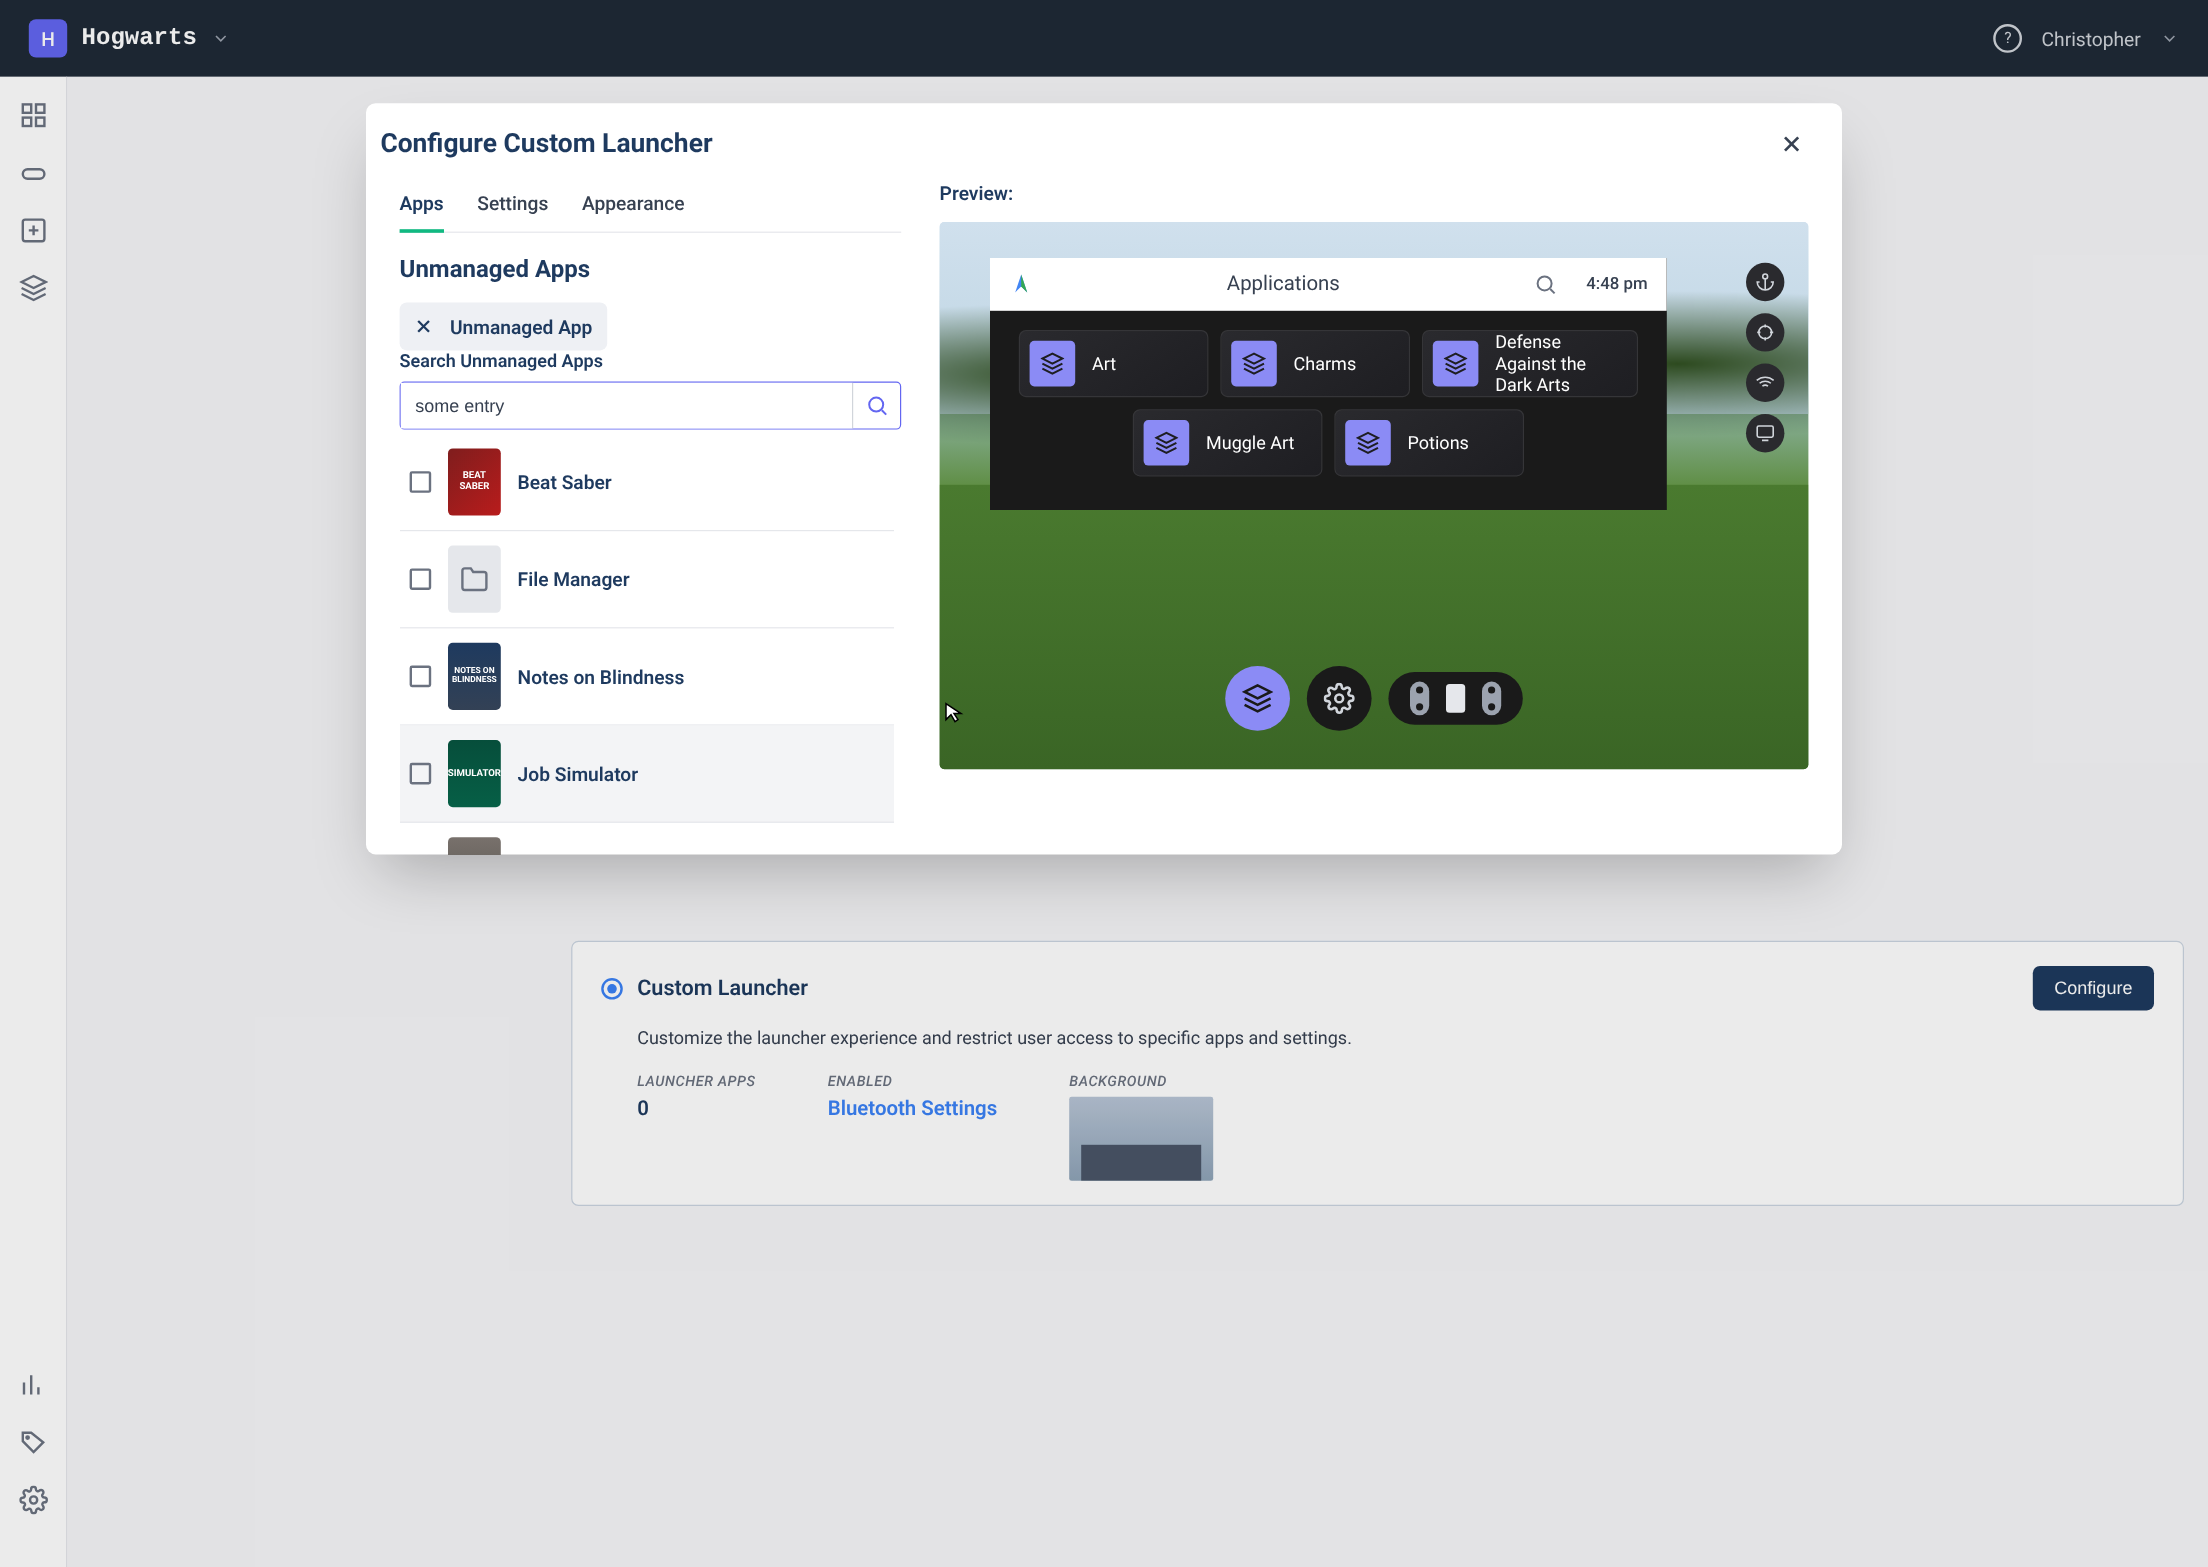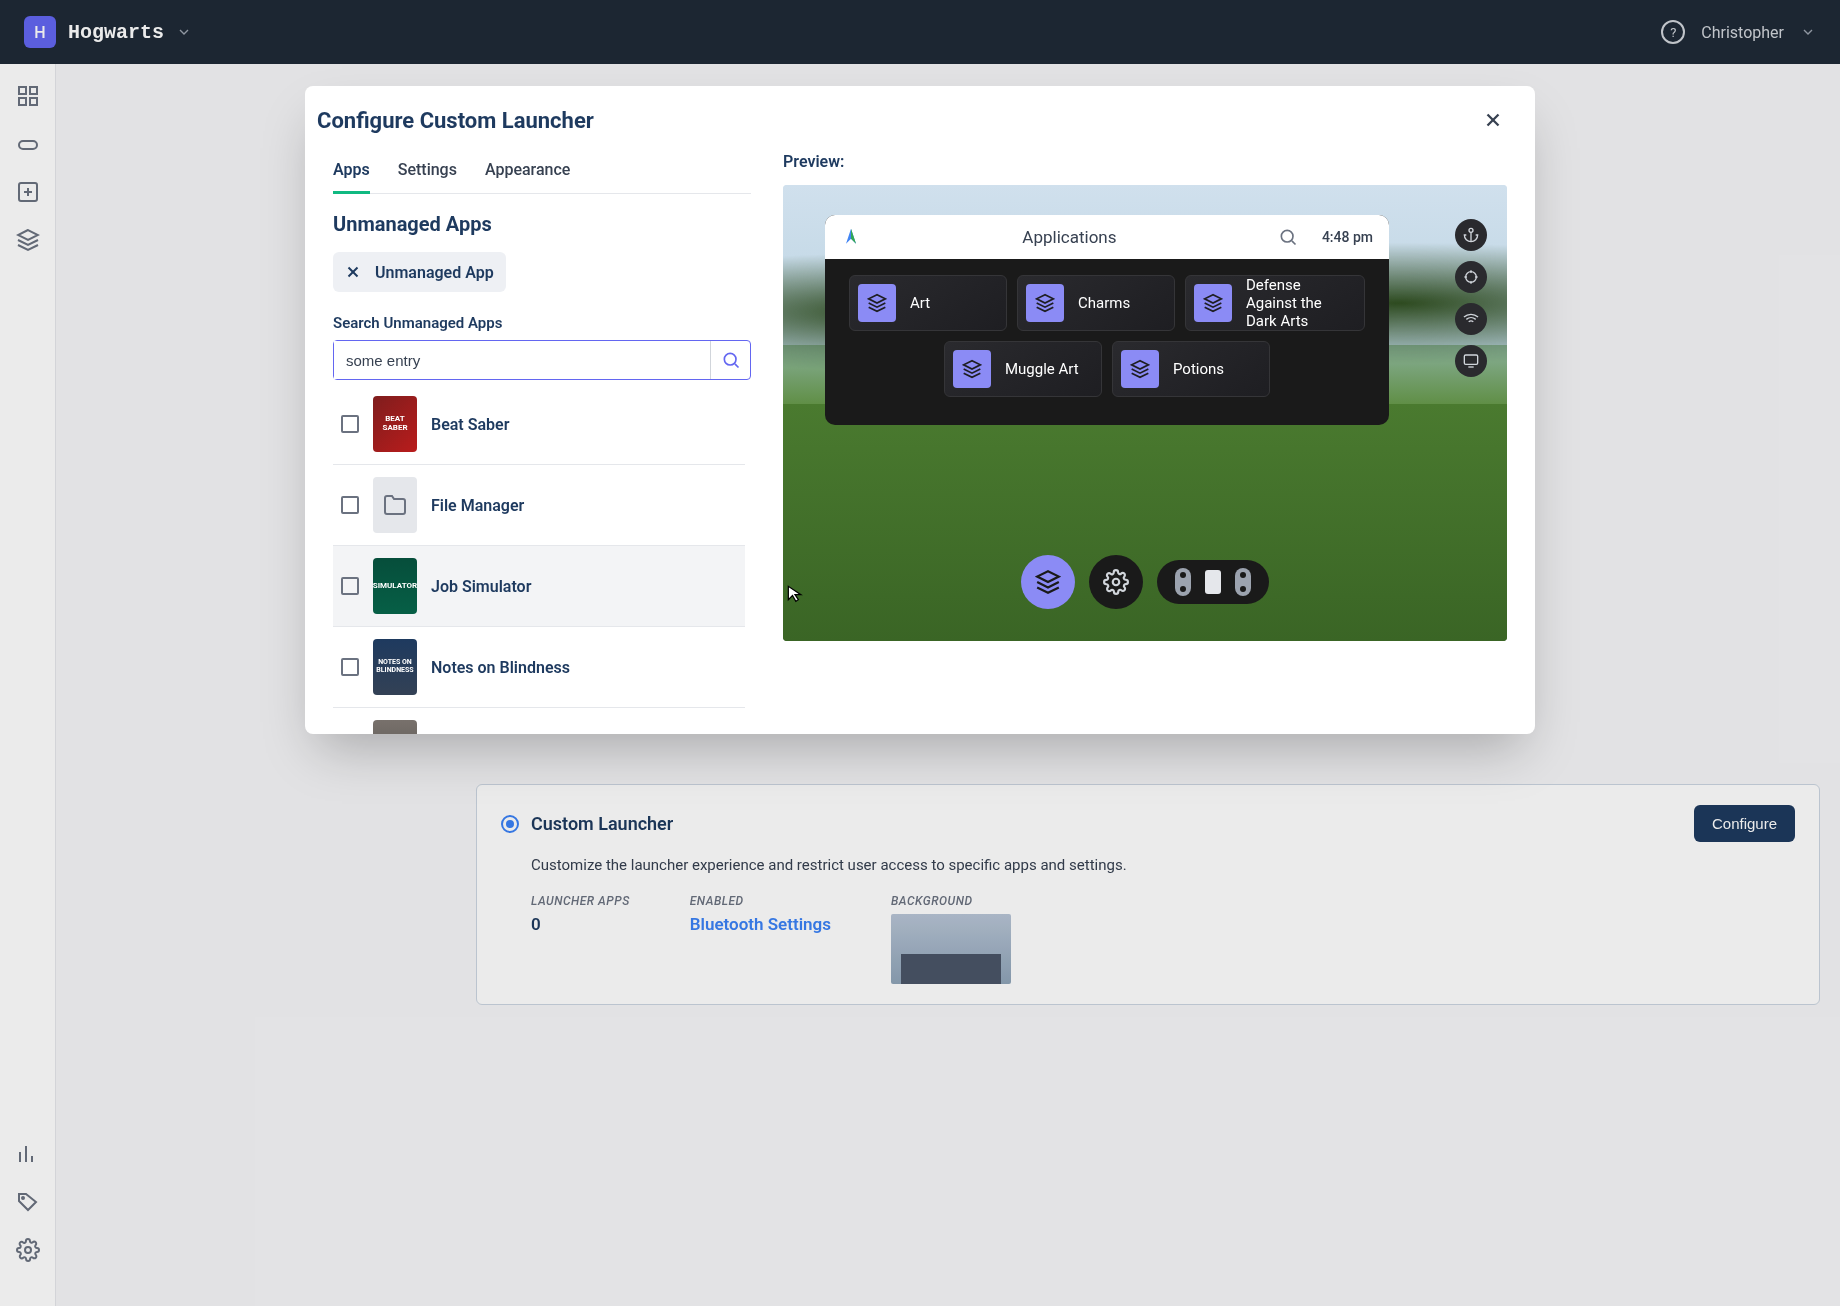--- a/index.html
+++ b/index.html
@@ -53,21 +53,21 @@
 .tab { padding: 8px 0 14px 0; font-size: 16px; color: #374151; cursor: pointer; font-weight: 500; position: relative; }
 .tab.active { color: #1e3a5f; font-weight: 600; }
 .tab.active::after { content: ''; position: absolute; bottom: -1px; left: 0; right: 0; height: 3px; background: #10b981; }
 
 .section-title { font-size: 20px; font-weight: 700; color: #1e3a5f; margin-top: 18px; }
 .chip { display: inline-flex; align-items: center; gap: 10px; background: #eef0f4; border-radius: 6px; padding: 8px 12px 8px 8px; margin-top: 16px; }
 .chip-x { width: 24px; height: 24px; display: flex; align-items: center; justify-content: center; color: #1e3a5f; cursor: pointer; }
 .chip-x svg { width: 18px; height: 18px; stroke: currentColor; stroke-width: 2.5; fill: none; }
 .chip-label { font-size: 16px; font-weight: 600; color: #1e3a5f; }
 
-.search-label { font-size: 15px; font-weight: 600; color: #1e3a5f; margin-top: 22px; }
+.search-label { font-size: 15px; font-weight: 600; color: #1e3a5f; }
 .search-box { display: flex; border: 1px solid #6366f1; border-radius: 4px; margin-top: 8px; height: 40px; }
 .search-input { flex: 1; border: none; outline: none; padding: 0 12px; font-size: 15px; color: #374151; }
 .search-btn { width: 40px; border-left: 1px solid #d1d5db; display: flex; align-items: center; justify-content: center; color: #6366f1; cursor: pointer; }
 .search-btn svg { width: 20px; height: 20px; stroke: currentColor; fill: none; stroke-width: 2; }
 
 .app-list { margin-top: 4px; max-height: 350px; overflow-y: auto; border-right: 6px solid transparent; position: relative; }
 .app-list::-webkit-scrollbar { width: 6px; }
 .app-list::-webkit-scrollbar-thumb { background: #9ca3af; border-radius: 3px; }
 .app-row { display: flex; align-items: center; gap: 14px; padding: 12px 8px; border-bottom: 1px solid #e5e7eb; cursor: pointer; }
 .app-cb { width: 18px; height: 18px; border: 2px solid #6b7280; border-radius: 2px; flex-shrink: 0; }
@@ -83,21 +83,21 @@
 .ic-seeker { background: linear-gradient(#78716c, #57534e); }
 
 
 .right-col { flex: 1; }
 .preview-label { font-size: 16px; font-weight: 600; color: #1e3a5f; margin-bottom: 14px; }
 .preview-box { width: 724px; height: 456px; border-radius: 4px; position: relative; overflow: hidden; background: linear-gradient(180deg, #d4e4f0 0%, #a8c8d8 25%, #5a8a3a 50%, #3a6a2a 100%); }
 .preview-sky { position: absolute; top: 0; left: 0; right: 0; height: 35%; background: linear-gradient(#d0e0ed, #bcd4e2); }
 .preview-trees { position: absolute; top: 5%; left: 0; right: 0; height: 38%; background: radial-gradient(ellipse at 15% 60%, #2d4a1f 0%, transparent 40%), radial-gradient(ellipse at 85% 55%, #2d4a1f 0%, transparent 45%), radial-gradient(ellipse at 50% 60%, #3a5a2a 0%, transparent 50%); }
 .preview-grass { position: absolute; bottom: 0; left: 0; right: 0; height: 52%; background: linear-gradient(#4a7a2f, #3a6525); }
 
-.preview-panel { position: absolute; top: 30px; left: 42px; right: 118px; background: #1a1a1a; border-radius: 10px; overflow: hidden; }
+.preview-panel { position: absolute; top: 30px; left: 42px; right: 118px; background: #1a1a1a; border-radius: 0; overflow: hidden; }
 .preview-panel-head { background: #fff; height: 44px; display: flex; align-items: center; padding: 0 16px; }
 .pv-logo { width: 20px; height: 20px; }
 .pv-title { flex: 1; text-align: center; font-size: 17px; color: #374151; }
 .pv-search { width: 20px; height: 20px; color: #6b7280; margin-right: 24px; }
 .pv-time { font-size: 14px; color: #374151; font-weight: 500; }
 .preview-tiles { padding: 16px 18px 28px 18px; display: flex; flex-wrap: wrap; gap: 10px; justify-content: center; }
 .pv-tile { background: linear-gradient(145deg, #2a2a2e, #1e1e22); border-radius: 6px; display: flex; align-items: center; padding: 0 18px 0 8px; height: 56px; min-width: 158px; border: 1px solid #353538; }
 .pv-tile-ic { width: 38px; height: 38px; background: #8b8bf5; border-radius: 4px; display: flex; align-items: center; justify-content: center; margin-right: 14px; }
 .pv-tile-ic svg { width: 20px; height: 20px; stroke: #1e1e22; fill: none; stroke-width: 2; }
 .pv-tile-label { color: #fff; font-size: 15px; }
@@ -255,29 +255,29 @@
           </div>
           <div class="app-row">
             <div class="app-cb"></div>
             <div class="app-icon ic-file">
                 <svg viewBox="0 0 24 24">
                   <path d="M22 19a2 2 0 0 1-2 2H4a2 2 0 0 1-2-2V5a2 2 0 0 1 2-2h5l2 3h9a2 2 0 0 1 2 2z"></path>
                 </svg>
               </div>
             <div class="app-name">File Manager</div>
           </div>
+          <div class="app-row">
+            <div class="app-cb"></div>
+            <div class="app-icon ic-notes">NOTES ON<br>BLINDNESS</div>
+            <div class="app-name">Notes on Blindness</div>
+          </div>
           <div class="app-row" style="background:#f3f4f6;">
             <div class="app-cb"></div>
             <div class="app-icon ic-job">SIMULATOR</div>
             <div class="app-name">Job Simulator</div>
-          </div>
-          <div class="app-row">
-            <div class="app-cb"></div>
-            <div class="app-icon ic-notes">NOTES ON<br>BLINDNESS</div>
-            <div class="app-name">Notes on Blindness</div>
           </div>
           <div class="app-row">
             <div class="app-cb"></div>
             <div class="app-icon ic-seeker"></div>
             <div class="app-name">Seeker VR</div>
           </div>
           <div class="app-row">
             
             
             

